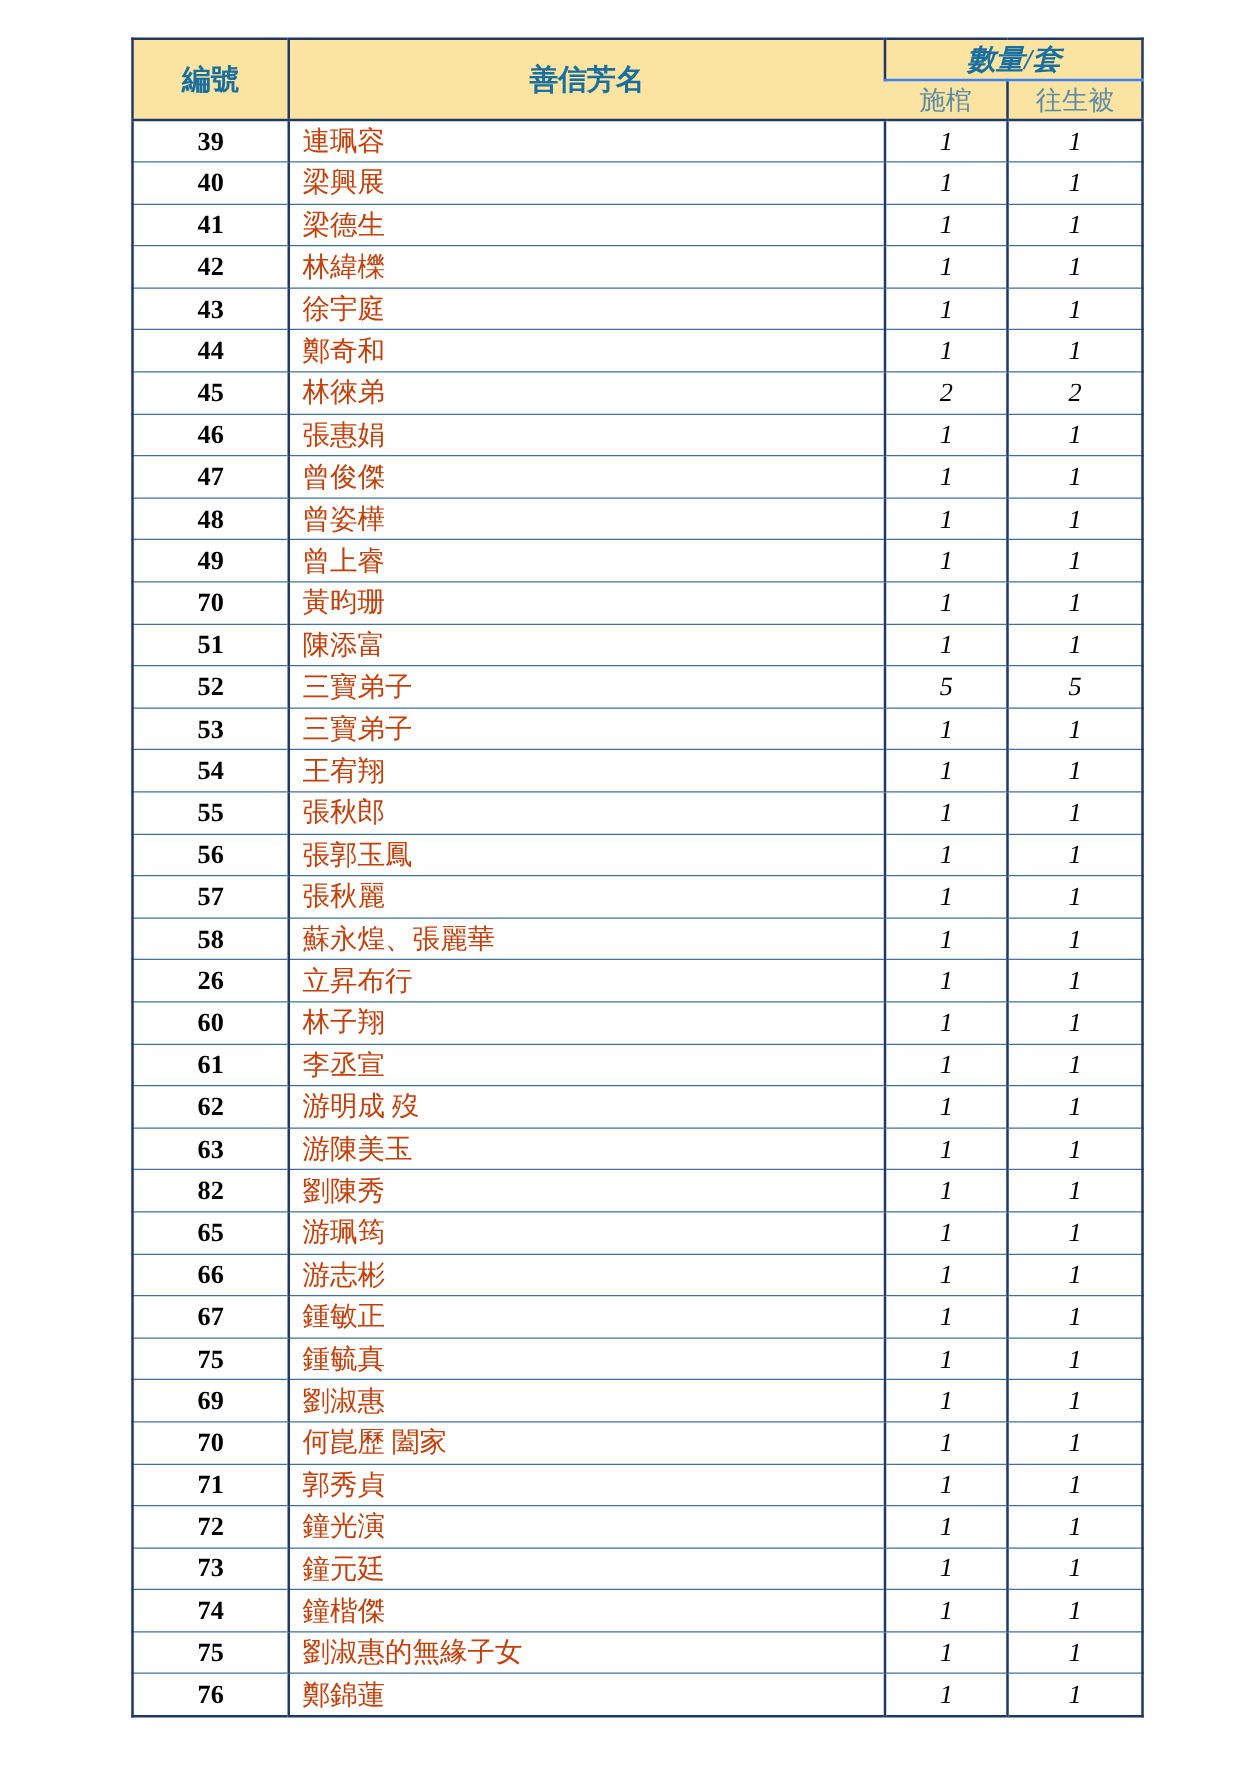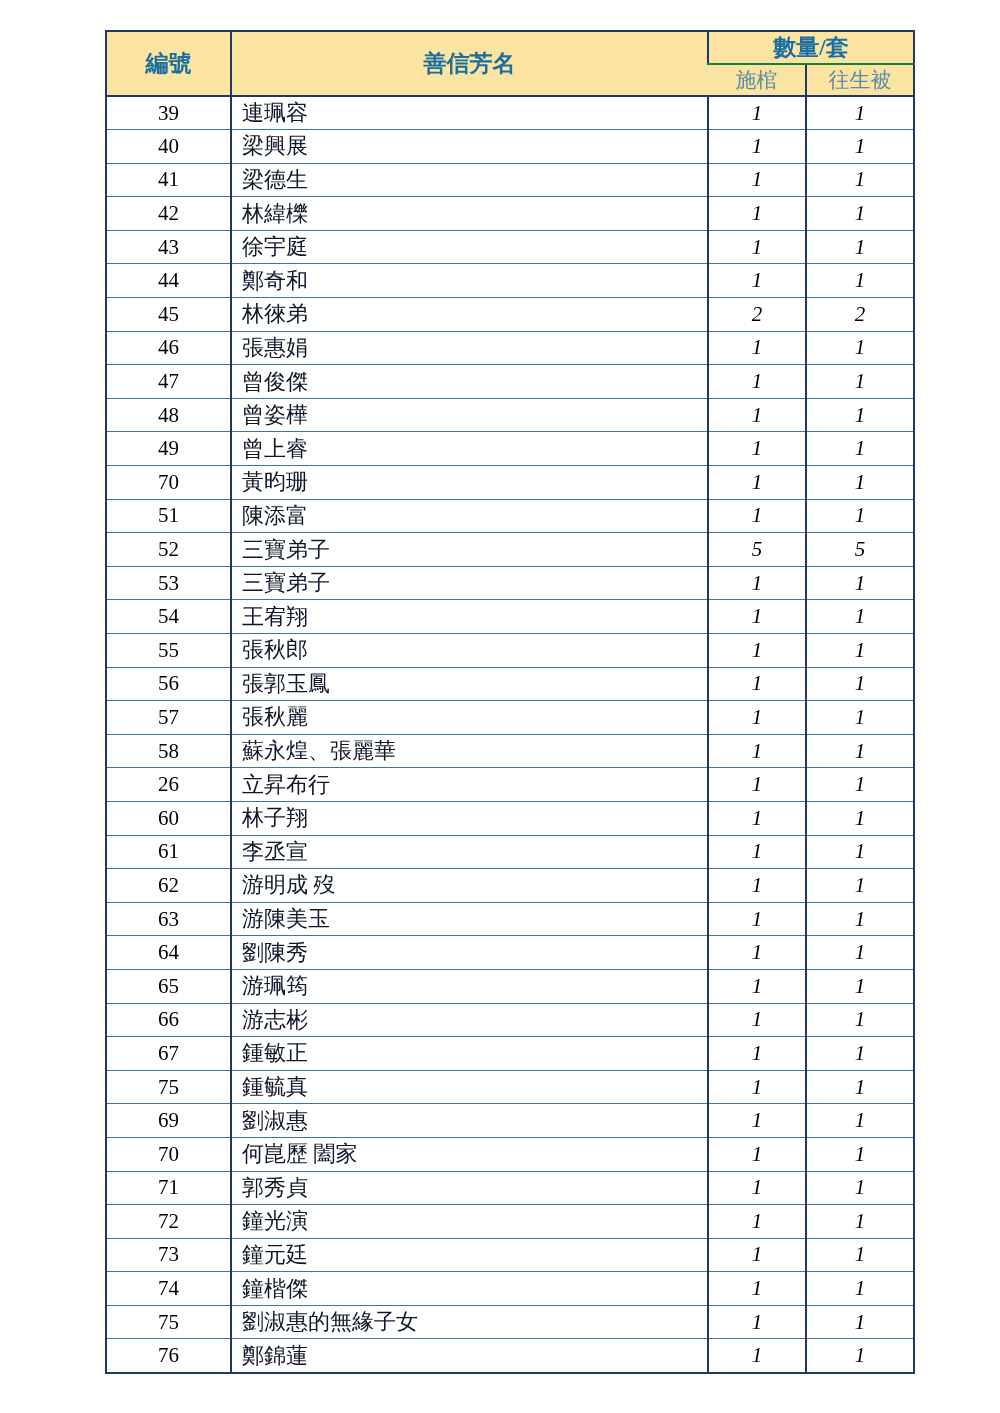--- a/index.html
+++ b/index.html
@@ -45,42 +45,42 @@
     text-align: center;
     vertical-align: middle;
   }
   thead tr.h-top th { height: 33px; }
   thead tr.h-sub th {
     height: 32px;
     font-weight: normal;
     color: #5D8CA6;
     font-size: 21px;
   }
-  thead th.qty-group { border-bottom: 2px solid #15803d; }
+  thead th.qty-group { border-bottom: 2px solid #3b82f6; font-style: italic; }
   thead th.rowspan2 { height: 65px; }
 
   
   tbody td {
     height: 33.6px;
     border-left: 2px solid #1F3864;
     border-top: 1px solid #41719C;
     vertical-align: middle;
     background: #ffffff;
   }
   tbody td.cell-id {
     text-align: center;
-    font-weight: normal;
+    font-weight: bold;
     font-size: 21px;
     color: #000000;
   }
   tbody td.cell-name {
     text-align: left;
     padding-left: 10px;
     font-size: 22px;
-    color: #0f172a;
+    color: #c2410c;
     font-family: "Liberation Serif", "DejaVu Serif", serif;
     white-space: nowrap;
     overflow: hidden;
   }
   tbody td.cell-qty {
     text-align: center;
     font-style: italic;
     font-size: 21px;
     color: #000000;
   }
@@ -254,21 +254,21 @@
     <td class="cell-qty">1</td>
     <td class="cell-qty">1</td>
   </tr>
         <tr>
     <td class="cell-id">63</td>
     <td class="cell-name">游陳美玉</td>
     <td class="cell-qty">1</td>
     <td class="cell-qty">1</td>
   </tr>
         <tr>
-    <td class="cell-id">64</td>
+    <td class="cell-id">82</td>
     <td class="cell-name">劉陳秀</td>
     <td class="cell-qty">1</td>
     <td class="cell-qty">1</td>
   </tr>
         <tr>
     <td class="cell-id">65</td>
     <td class="cell-name">游珮筠</td>
     <td class="cell-qty">1</td>
     <td class="cell-qty">1</td>
   </tr>

